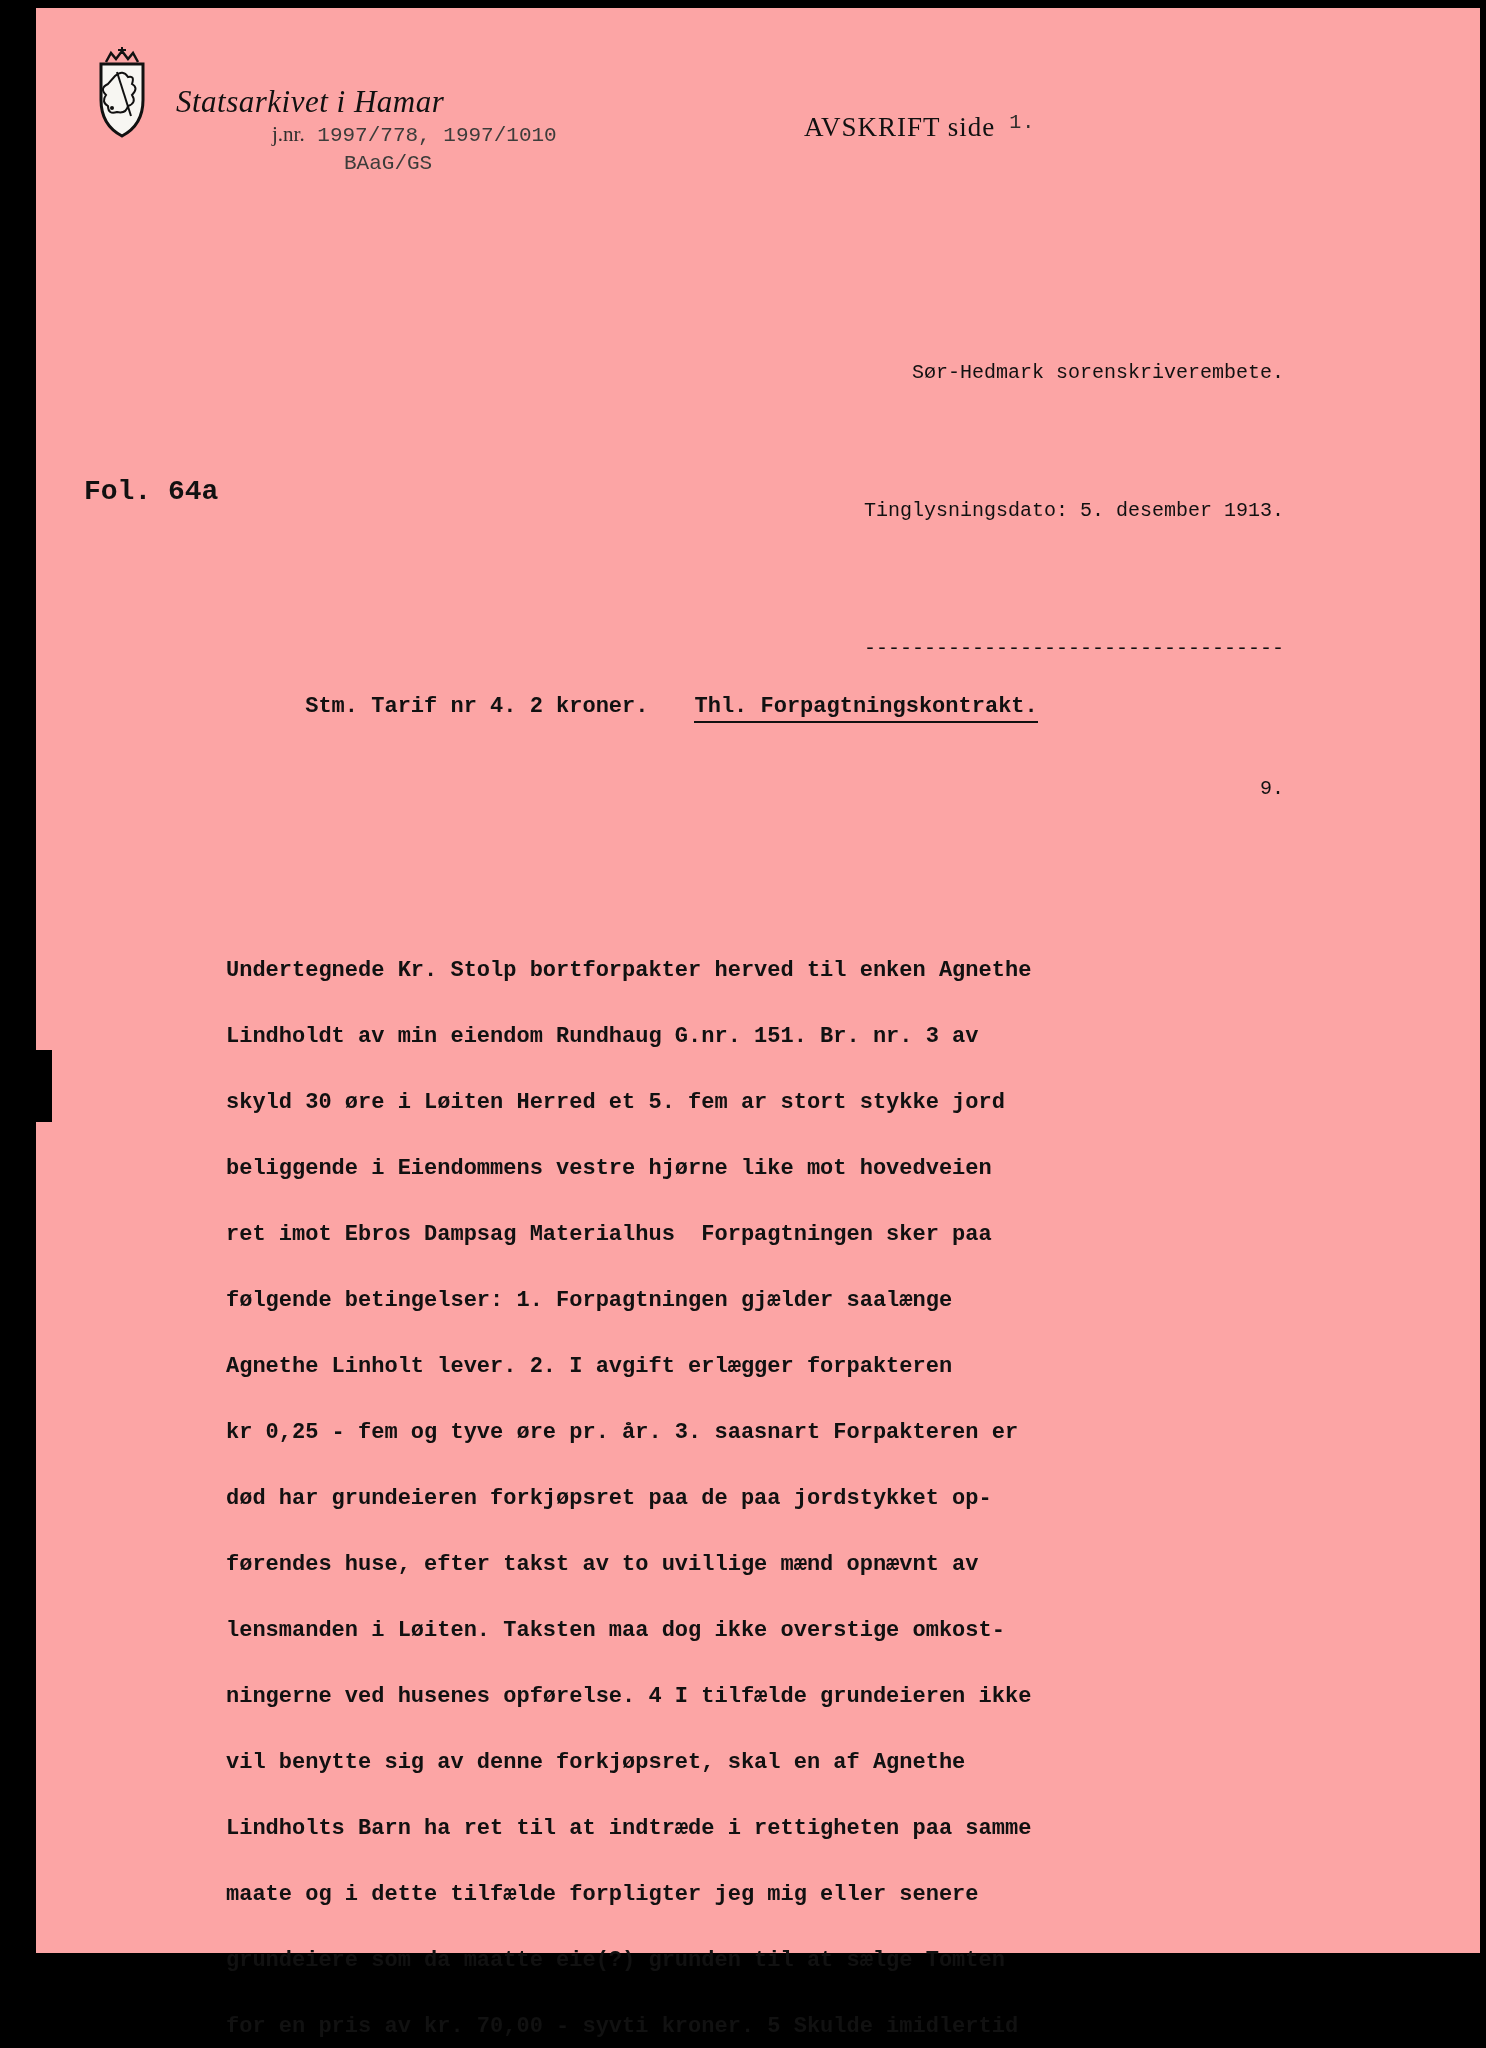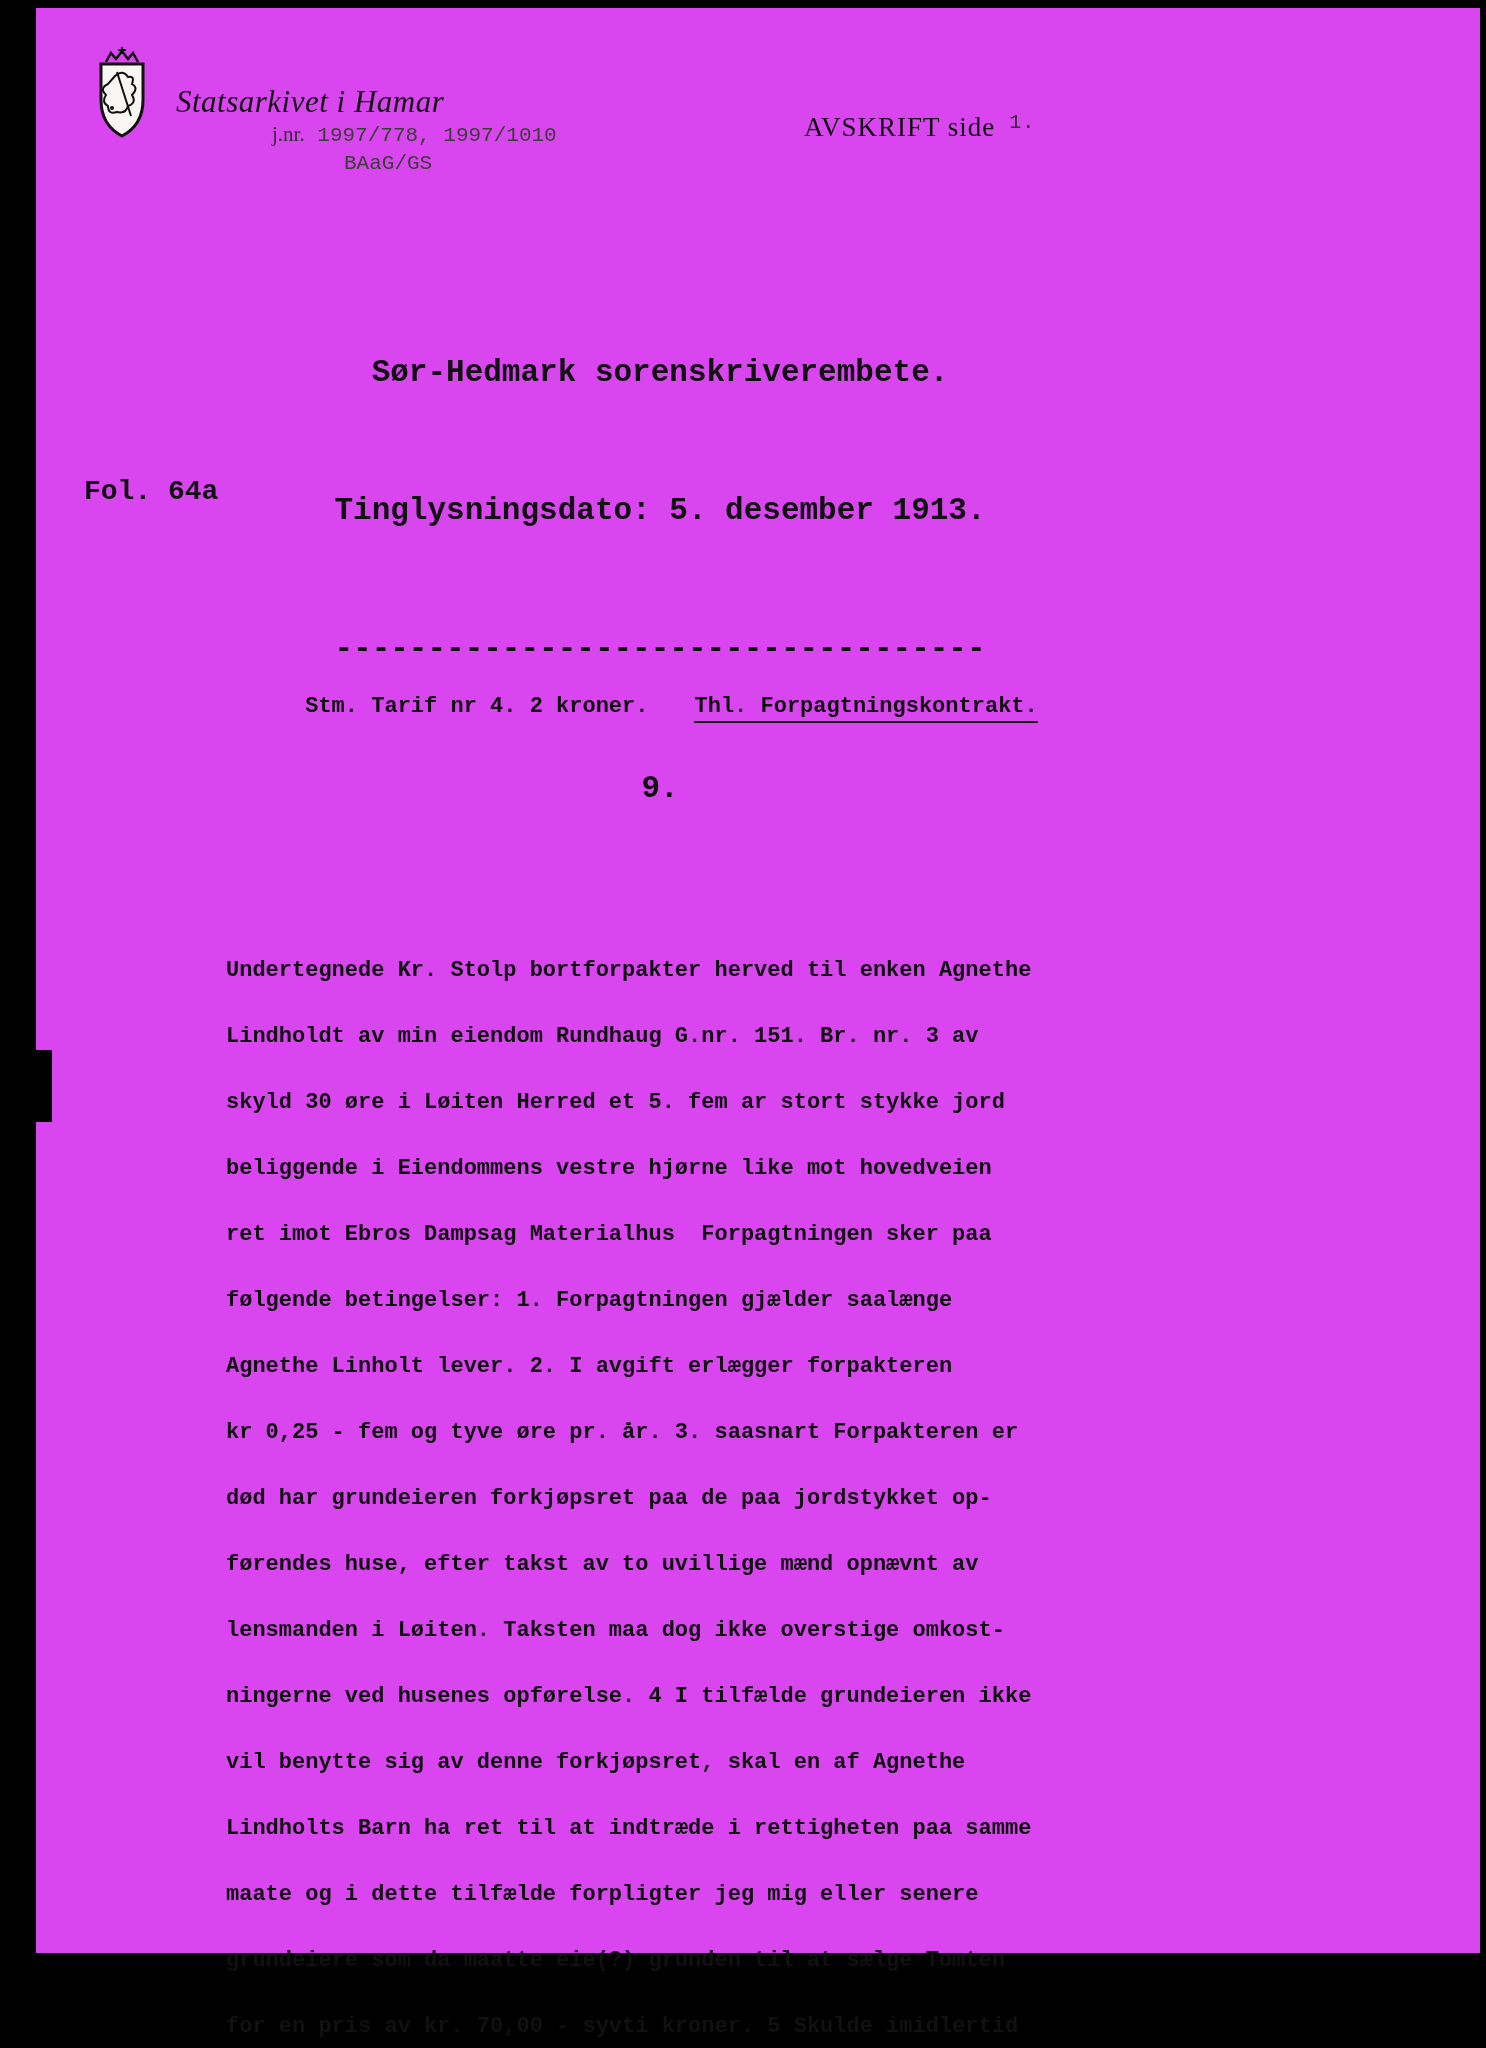--- a/index.html
+++ b/index.html
@@ -1,37 +1,37 @@
 <!DOCTYPE html>
 <html><head>
 <meta charset="utf-8">
 <style>
   html,body{margin:0;padding:0;background:#000;}
   body{width:1486px;height:2048px;position:relative;overflow:hidden;
        font-family:"Liberation Mono","DejaVu Sans Mono",monospace;}
   .page{position:absolute;left:36px;top:8px;width:1444px;height:1945px;
-        background:#d946ef;color:#111;}
+        background:#fca5a5;color:#111;}
   .notch{position:absolute;left:0;top:1050px;width:52px;height:72px;background:#000;}
 
   
   .logo{position:absolute;left:50px;top:38px;}
   .archive-name{position:absolute;left:140px;top:76px;
         font-family:"Liberation Serif","DejaVu Serif",serif;
         font-style:italic;font-size:31px;letter-spacing:.5px;}
   .jnr-line{position:absolute;left:236px;top:114px;font-size:21px;color:#3c3c3a;}
   .jnr-label{font-family:"Liberation Serif","DejaVu Serif",serif;color:#2e2e2c;}
   .ref-code{position:absolute;left:290px;top:144px;font-size:21px;color:#3c3c3a;margin-left:18px;}
   .avskrift{position:absolute;left:768px;top:104px;
         font-family:"Liberation Serif","DejaVu Serif",serif;font-size:27px;letter-spacing:1px;}
   .pagenum{font-family:"Liberation Mono","DejaVu Sans Mono",monospace;
         font-size:20px;position:relative;top:-8px;margin-left:14px;color:#2e2e2c;}
 
   
-  .title-block{position:absolute;left:0;top:250px;width:1248px;text-align:center;
-        font-size:31px;font-weight:bold;line-height:46px;white-space:pre;}
+  .title-block{position:absolute;left:0;top:250px;width:1248px;text-align:right;
+        font-size:20px;font-weight:normal;line-height:46px;white-space:pre;}
   .section-num{margin-top:2px;}
 
   
   .folio{position:absolute;left:48px;top:468px;font-size:28px;font-weight:bold;white-space:pre;}
   .body-text{position:absolute;left:190px;top:468px;font-size:22px;font-weight:bold;
         line-height:66px;white-space:pre;}
   .line{white-space:pre;}
   .underlined{border-bottom:2px solid #111;padding-bottom:2px;margin-left:46px;}
 </style>
 </head>

